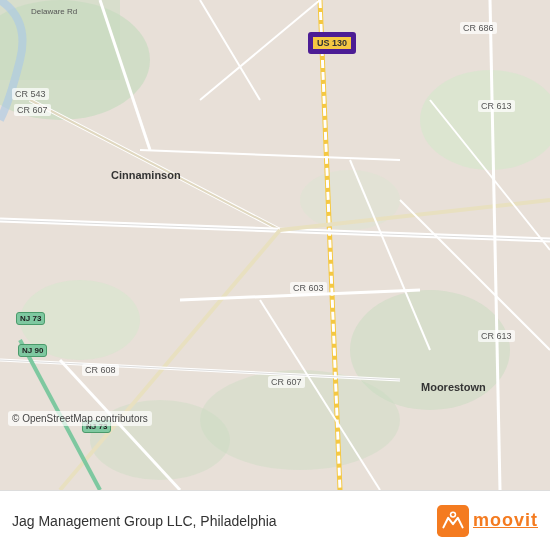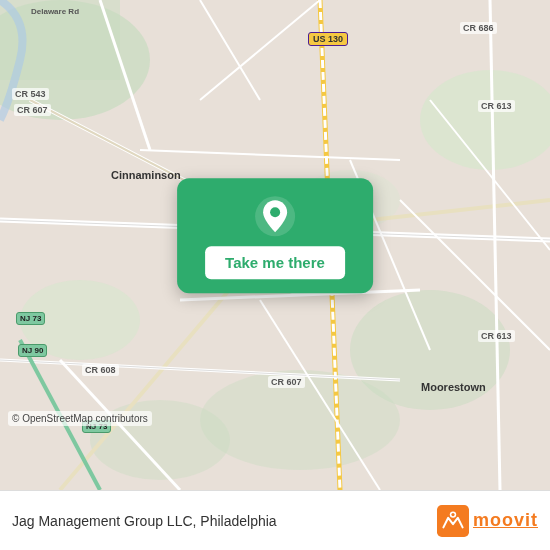--- a/index.html
+++ b/index.html
@@ -95,31 +95,31 @@
       background: rgba(255,255,255,0.7);
       padding: 2px 4px;
       border-radius: 3px;
     }
 
     
     .road-label {
       position: absolute;
       font-size: 9px;
       color: #555;
-      font-weight: 700;
+      font-weight: 400;
       background: rgba(255,255,255,0.7);
       padding: 1px 3px;
       border-radius: 2px;
       white-space: nowrap;
     }
 
     .highway-badge {
       position: absolute;
       background: #f5c842;
-      border: 1px solid #4c1d95;
+      border: 5px solid #4c1d95;
       border-radius: 3px;
       font-size: 9px;
       font-weight: 700;
       color: #333;
       padding: 1px 4px;
       white-space: nowrap;
     }
 
     .state-route-badge {
       position: absolute;
@@ -198,29 +198,20 @@
   <div class="road-label" style="top:376px; left:268px;">CR 607</div>
   <div class="road-label" style="top:104px; left:14px;">CR 607</div>
   <div class="state-route-badge" style="top:312px; left:16px;">NJ 73</div>
   <div class="state-route-badge" style="top:420px; left:82px;">NJ 73</div>
   <div class="state-route-badge" style="top:344px; left:18px;">NJ 90</div>
   <div class="road-label" style="top:6px; left:28px; font-size:8px; background:transparent;">Delaware Rd</div>
 
   <div class="road-label" style="top:168px; left:108px; font-size:11px; font-weight:700; background:transparent; color:#333;">Cinnaminson</div>
   <div class="road-label" style="top:380px; left:418px; font-size:11px; font-weight:700; background:transparent; color:#333;">Moorestown</div>
 
-  <div id="popup-card">
-
-    <svg id="popup-pin" viewBox="0 0 44 44" xmlns="http://www.w3.org/2000/svg">
-      <circle cx="22" cy="22" r="20" fill="rgba(255,255,255,0.15)"></circle>
-      <path d="M22 6 C15.4 6 10 11.4 10 18 C10 26 22 38 22 38 C22 38 34 26 34 18 C34 11.4 28.6 6 22 6 Z" fill="white"></path>
-      <circle cx="22" cy="18" r="5" fill="#2eac6d"></circle>
-    </svg>
-    <button id="popup-btn">Take me there</button>
-  </div>
 
   <div id="attribution">© OpenStreetMap contributors</div>
 </div>
 
 <div id="bottom-bar">
   <div id="company-info">
     <span style="font-size:14px; color:#333; font-weight:400;">Jag Management Group LLC, Philadelphia</span>
   </div>
   <div id="moovit-logo">
 

